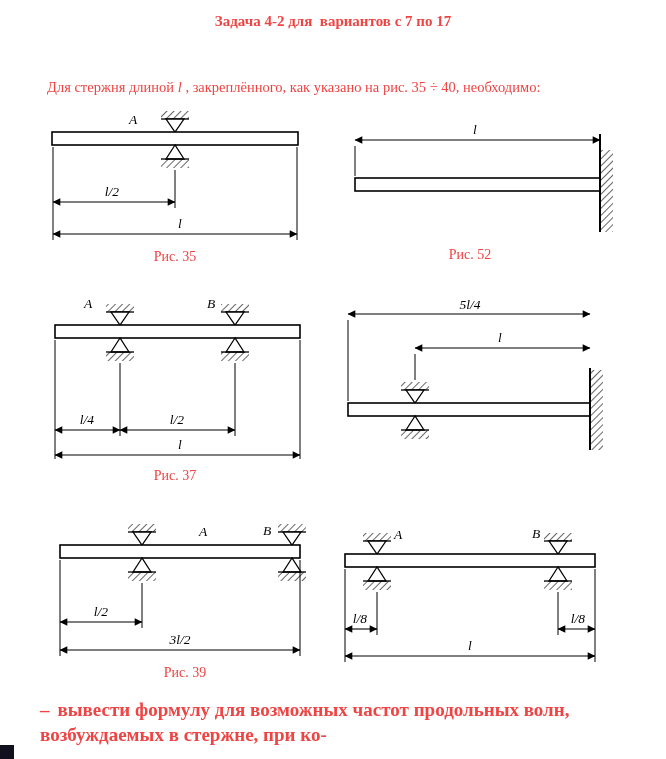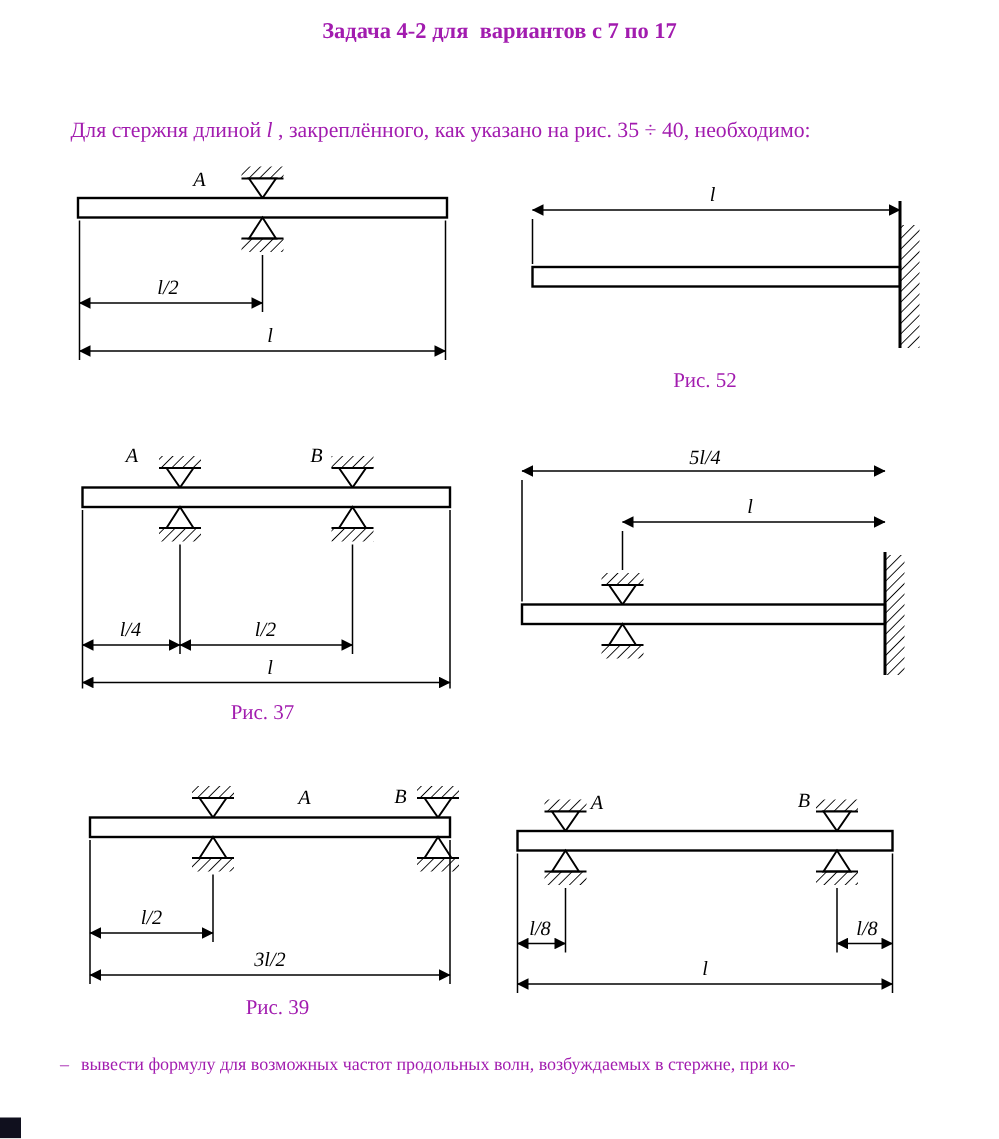--- a/index.html
+++ b/index.html
@@ -2,21 +2,21 @@
 <html><head>
 <meta charset="utf-8">
 <style>
   * { margin: 0; padding: 0; box-sizing: border-box; }
   html, body { background: #fff; }
   .page {
     position: relative;
     width: 666px;
     height: 759px;
     background: #fff;
-    color: #a21caf;
+    color: #ef4444;
     font-family: "Liberation Serif", serif;
     overflow: hidden;
   }
   .title {
     position: absolute;
     top: 13px; left: 0;
     width: 100%;
     text-align: center;
     font-weight: bold;
     font-size: 15px;
@@ -49,22 +49,23 @@
     font-family: "Liberation Serif", serif;
     font-style: italic;
     font-size: 13.5px;
     text-anchor: middle;
     fill: #000;
   }
   .footer {
     position: absolute;
     top: 697px; left: 40px;
     width: 600px;
-    font-size: 12px;
+    font-size: 19px;
     line-height: 25px;
+    font-weight: bold;
   }
   .footer .l1 .txt { margin-left: 8px; }
   .footer .l2 { padding-left: 21px; }
   .corner-mark {
     position: absolute;
     left: 0; top: 745px;
     width: 14px; height: 14px;
     background: #10101e;
   }
 </style>
@@ -102,20 +103,21 @@
       <g stroke="#000" stroke-width="1">
         <line x1="13" y1="37" x2="13" y2="130"></line>
         <line x1="135" y1="60" x2="135" y2="98"></line>
         <line x1="257" y1="37" x2="257" y2="130"></line>
         <line x1="13" y1="92" x2="135" y2="92" stroke-width="1.1" marker-start="url(#a35)" marker-end="url(#a35)"></line>
         <line x1="13" y1="124" x2="257" y2="124" stroke-width="1.1" marker-start="url(#a35)" marker-end="url(#a35)"></line>
       </g>
       <text x="72" y="86">l/2</text>
       <text x="140" y="118">l</text>
     </svg>
+    <div class="caption">Рис. 35</div>
   </div>
 
   <div class="fig" id="f36">
     <svg width="300" height="134" viewBox="0 0 300 134">
       <defs>
         <pattern id="h36" width="5" height="5" patternUnits="userSpaceOnUse" patternTransform="rotate(45)">
           <line x1="0" y1="0" x2="0" y2="5" stroke="#000" stroke-width="1.2"></line>
         </pattern>
         <marker id="a36" viewBox="0 0 10 10" refX="9.5" refY="5" markerWidth="9" markerHeight="7" orient="auto-start-reverse">
           <path d="M0,0 L10,5 L0,10 Z" fill="#000"></path>

